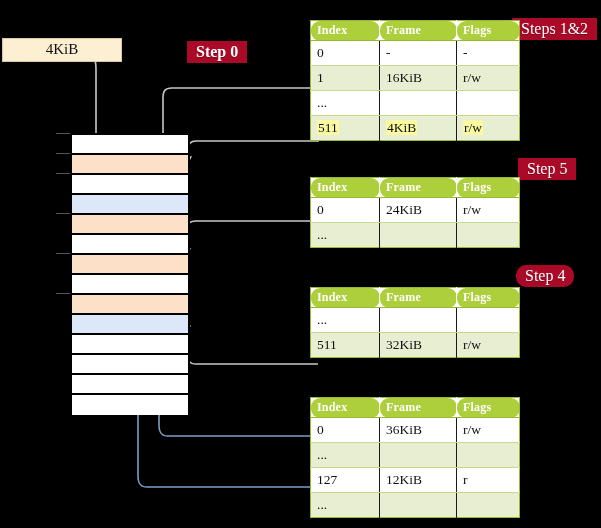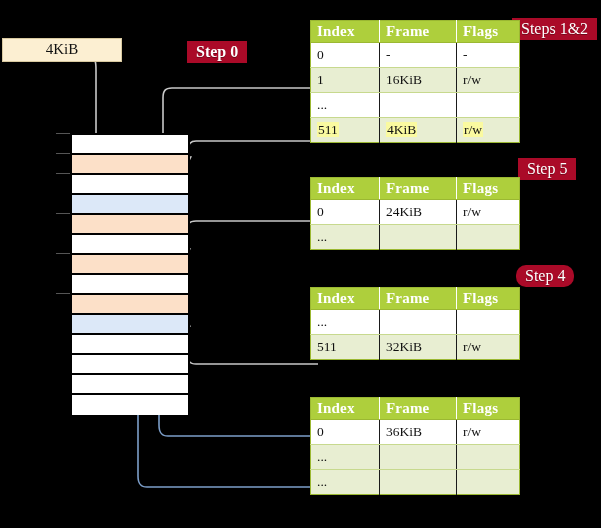--- a/index.html
+++ b/index.html
@@ -45,22 +45,23 @@
     table-layout:fixed;
   }
   .ptable th{
     background:#aecf3c;
     color:#ffffff;
     font-weight:bold;
     text-align:left;
     padding:2px 6px;
     border-right:1px solid #ffffff;
     border-bottom:1px solid #9bb832;
-    font-size:15px;
+    font-size:12px;
     letter-spacing:.2px;
+    border-radius:9px;
   }
   .ptable th:last-child{border-right:none;}
   .ptable td{
     padding:2px 6px;
     border-right:1px solid #1a1a1a;
     border-bottom:1px solid #c7d98e;
     height:20px;
     vertical-align:middle;
     color:#111;
     overflow:hidden;
@@ -267,20 +268,25 @@
           <tr class="odd">
             <td class="c-idx">0</td>
             <td class="c-frm">36KiB</td>
             <td class="c-flg">r/w</td>
           </tr>
           <tr class="even">
             <td class="c-idx">...</td>
             <td class="c-frm"></td>
             <td class="c-flg"></td>
           </tr>
+          <tr class="odd">
+            <td class="c-idx">127</td>
+            <td class="c-frm">12KiB</td>
+            <td class="c-flg">r</td>
+          </tr>
           <tr class="even">
             <td class="c-idx">...</td>
             <td class="c-frm"></td>
             <td class="c-flg"></td>
           </tr>
         </tbody>
       </table>
     </div>
 
 </div>

